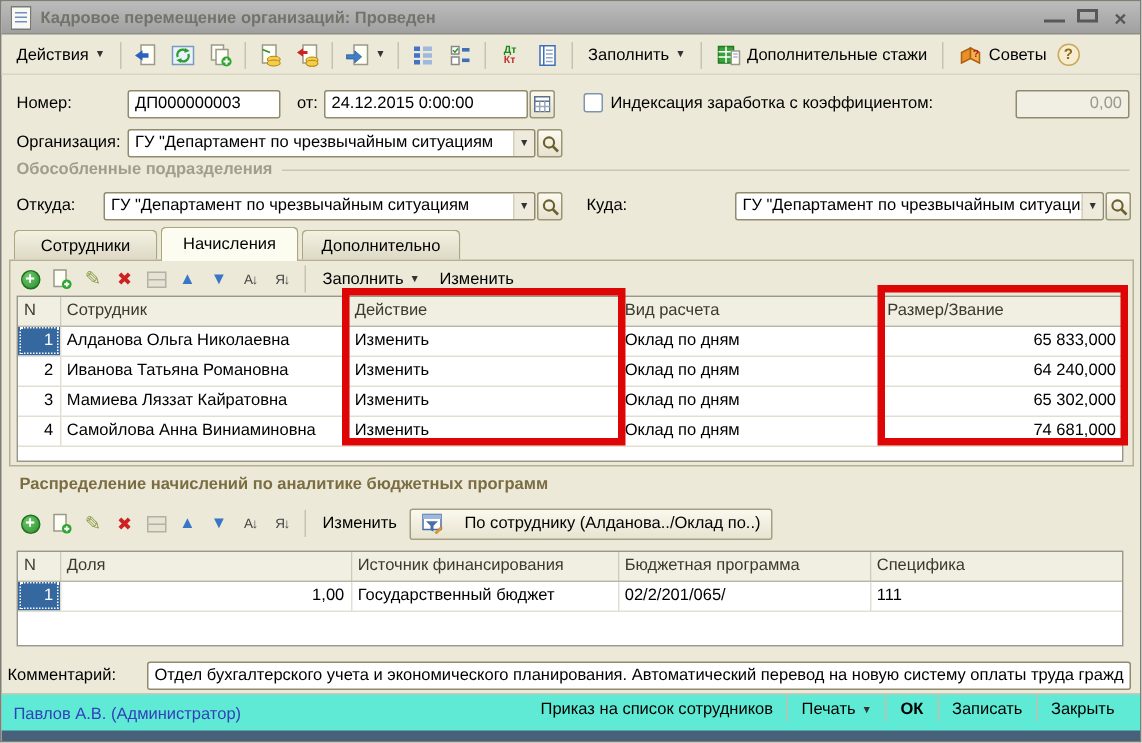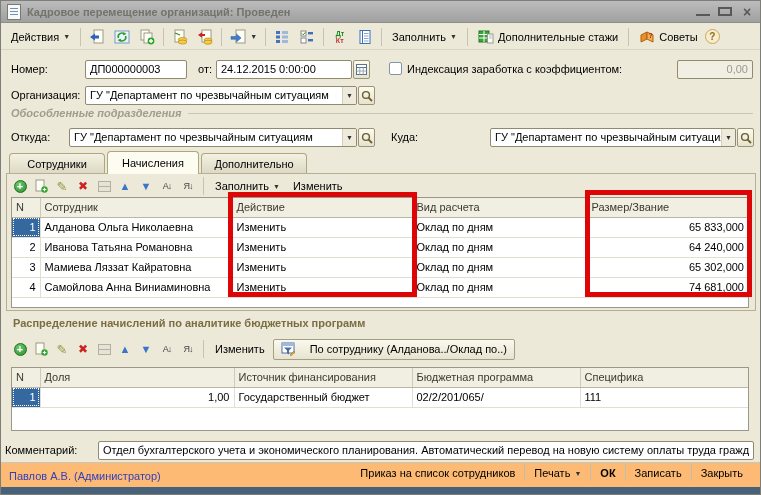--- a/index.html
+++ b/index.html
@@ -44,21 +44,21 @@
   .input.disabled { background:#f1efe4; color:#9b988c; }
   .combo { position:absolute; height:19px; background:#fff; border:1px solid #908b6f;
     border-radius:2px; display:flex; align-items:stretch; overflow:hidden; }
   .combo-text { flex:1; padding:2px 2px 2px 4px; white-space:nowrap; overflow:hidden; }
   .combo-arrow { width:14px; background:#eeebdd; border-left:1px solid #d4d0bd;
     display:flex; align-items:center; justify-content:center; font-size:7px; color:#333; }
   .side-btn { position:absolute; height:19px; width:17px;
     background:linear-gradient(#fdfbf0,#e6e2cf); border:1px solid #9a9577; border-radius:2px;
     display:flex; align-items:center; justify-content:center; }
   .checkbox { position:absolute; width:13px; height:13px; background:#fff; border:1px solid #7e96ab; border-radius:2px; }
-  .group-line { position:absolute; display:flex; align-items:center; gap:6px;font-style:italic; }
+  .group-line { position:absolute; display:flex; align-items:center; gap:6px; }
   .group-line .gl-text { color:#a09d8f; font-weight:bold; white-space:nowrap; }
   .group-line .gl-rule { height:1px; background:#c9c6b6; flex:1; }
   
   .tab { position:absolute; height:20px; top:152px; background:linear-gradient(#f4f1e2,#ddd9c5);
     border:1px solid #aba77f; border-bottom:none; border-radius:4px 4px 0 0;
     display:flex; align-items:center; justify-content:center; padding:4px 10px; }
   .tab.active { top:150px; height:23px; background:#fdfcf1; z-index:3; font-weight:normal; }
   .tabpanel { position:absolute; left:5px; top:172px; width:750px; height:138px;
     border:1px solid #b3b096; background:#ece9d8; }
   
@@ -86,21 +86,21 @@
   .grid td { height:20px; border-bottom:1px solid #e2dfd2; border-right:1px solid #e2dfd2;
     padding:0 4px; white-space:nowrap; overflow:hidden; }
   .grid th:last-child, .grid td:last-child { border-right:none; }
   td.num, th.num { text-align:right; }
   td.selcell { background:#35689f; color:#fff; outline:1px dotted #fff; outline-offset:-2px; }
   .section-title { position:absolute; font-weight:bold; color:#7b6c42; white-space:nowrap; }
   
   .redbox { position:absolute; border:5px solid #dd0505; z-index:50; pointer-events:none; }
   
   .statusbar { position:absolute; left:0; right:0; top:461px; height:27px;
-    border-top:1px solid #c9c6b6; display:flex; align-items:center; padding:0 8px; background:#fdba74; }
+    border-top:1px solid #c9c6b6; display:flex; align-items:center; padding:0 8px; background:#5eead4; }
   .user-link { color:#3340bb; white-space:nowrap; }
   .sb-right { margin-left:auto; display:flex; height:100%; }
   .sbtn { padding:0 9px; display:flex; align-items:center; gap:4px; height:20px; white-space:nowrap; border-radius:2px; }
   .sbtn.bold { font-weight:bold; }
   .sb-sep { width:1px; height:18px; background:#c2bfaf; }
   .bottom-strip { position:absolute; left:0; right:0; bottom:0; height:7px; background:#48617b; }
   svg { display:block; }
 </style>
 </head>
 <body>

